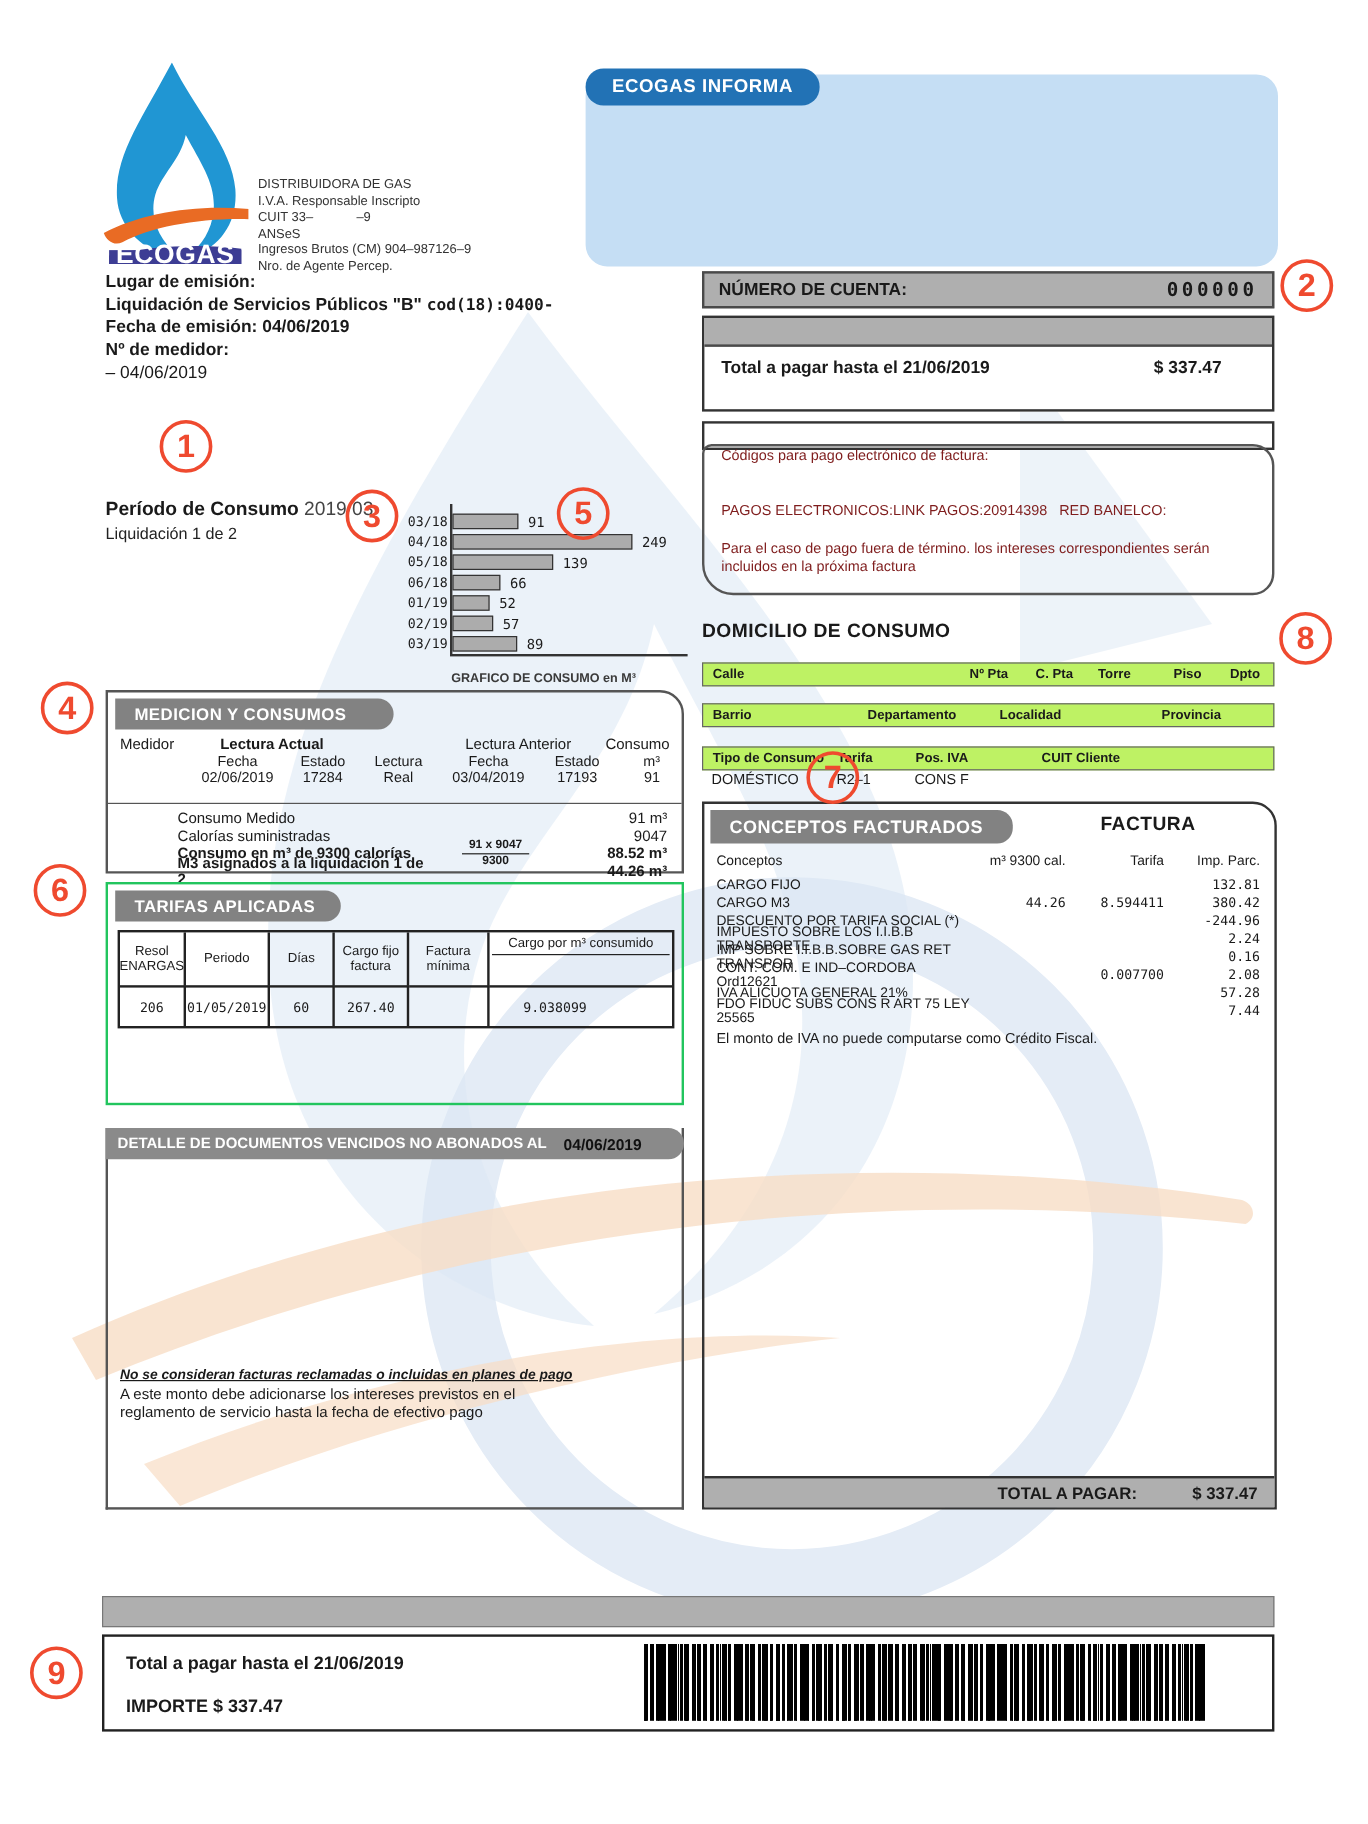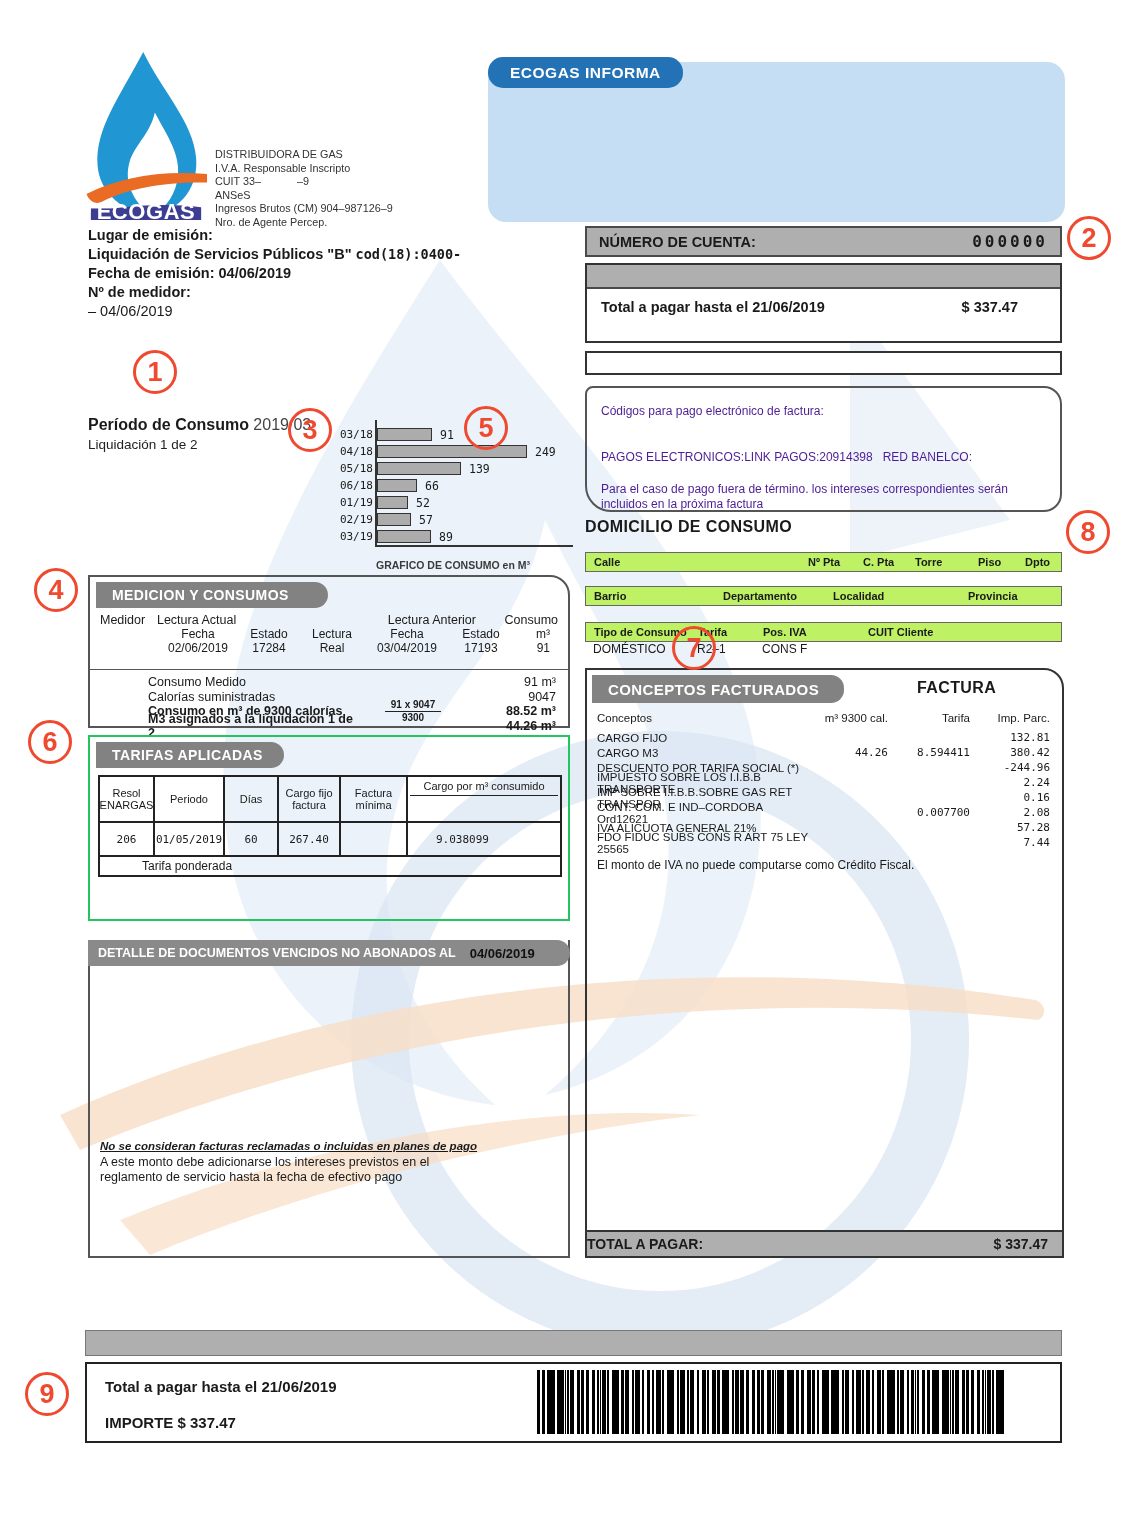--- a/index.html
+++ b/index.html
@@ -27,22 +27,22 @@
   #informa-badge { left:488px; top:57px; height:31px; background:#2272b5; color:#fff; font-weight:bold;
                    font-size:15.5px; letter-spacing:.5px; border-radius:15px; display:flex; align-items:center; padding:0 22px; }
   #account-bar { left:585px; top:226px; width:477px; height:31px; display:flex; align-items:center; justify-content:space-between; padding:0 12px; }
   #account-bar .lab { font-weight:bold; font-size:14.5px; }
   #account-bar .val { font-weight:bold; font-size:16px; letter-spacing:3px; }
   #due-box { left:585px; top:263px; width:477px; height:80px; border:2px solid #333; background:#fff; }
   #due-box .head { height:24px; background:#afafaf; border-bottom:2px solid #4a4a4a; }
   #due-box .row { display:flex; justify-content:space-between; padding:10px 14px 0 14px; font-weight:bold; font-size:14.5px; }
   #due-box .row .amt { padding-right:28px; }
   #empty-box { left:585px; top:351px; width:477px; height:24px; border:2px solid #333; background:#fff; }
-  #codes-box { left:585px; top:386px; width:477px; height:126px; border:2px solid #555; border-radius:8px 18px 18px 26px;
-               padding:16px 14px; font-size:12px; color:#4c1d95; background:transparent; }
+  #codes-box { left:585px; top:370px; width:477px; height:126px; border:2px solid #555; border-radius:8px 18px 18px 26px;
+               padding:0 14px; font-size:12px; color:#7f1d1d; background:transparent; }
   #codes-box .l2 { margin-top:32px; }
   #codes-box .l3 { margin-top:18px; line-height:15px; width:440px; }
 
   #domicilio-title { left:585px; top:518px; font-size:16px; font-weight:bold; letter-spacing:.4px; }
   .dom-bar { left:585px; width:477px; height:20px; background:#bef264; border:1px solid #666;
              display:flex; align-items:center; font-size:11px; font-weight:bold; }
   .dom-bar span { display:block; }
   #dom-bar1 { top:552px; } #dom-bar2 { top:586px; } #dom-bar3 { top:622px; }
   #dom-values { left:585px; top:642px; width:477px; display:flex; font-size:12px; }
 
@@ -59,21 +59,21 @@
   .c-val { font-size:11.5px; margin-left:8px; font-family:"DejaVu Sans Mono", monospace; }
   #chart-base { border-top:2px solid #333; width:198px; margin-left:37px; }
   #chart-title { font-size:10.5px; font-weight:bold; color:#3a3a3a; text-align:center; width:230px; margin-top:12px; }
 
   #medicion-box { left:88px; top:575px; width:482px; height:153px; border:2px solid #555; border-radius:0 20px 0 0; background:transparent; }
   #medicion-badge { position:absolute; left:6px; top:5px; width:232px; height:26px; font-size:14px; }
   .med-row { display:flex; font-size:12px; }
   .med-row span { display:block; }
   #med-head1 { margin-top:36px; }
   #med-head1 .c1 { width:68px; padding-left:10px; font-size:12.5px; }
-  #med-head1 .g1 { width:142px; font-size:12.5px; }
+  #med-head1 .g1 { width:142px; text-align:center; font-size:12.5px;font-weight:bold; }
   #med-head1 .c4 { width:64px; }
   #med-head1 .g2 { width:148px; text-align:center; font-size:12.5px; }
   #med-head1 .c7 { flex:1; text-align:right; padding-right:10px; font-size:12.5px; }
   .med-cols .c1 { width:68px; }
   .med-cols .c2 { width:80px; text-align:center; }
   .med-cols .c3 { width:62px; text-align:center; }
   .med-cols .c4 { width:64px; text-align:center; }
   .med-cols .c5 { width:86px; text-align:center; }
   .med-cols .c6 { width:62px; text-align:center; }
   .med-cols .c7 { flex:1; text-align:right; padding-right:18px; }
@@ -119,21 +119,21 @@
   .fc-name { flex:1; text-align:left; }
   .fc-m3 { width:78px; text-align:right; }
   .fc-tarifa { width:82px; text-align:right; }
   .fc-imp { width:80px; text-align:right; }
   #conceptos-rows { position:absolute; left:0; top:60px; width:100%; padding:0 12px 0 10px; }
   .fact-row { display:flex; font-size:11.5px; height:15px; align-items:center; }
   .fact-row .fc-name { font-size:11.5px; }
   .fact-row .fc-m3, .fact-row .fc-tarifa, .fact-row .fc-imp { font-family:"DejaVu Sans Mono", monospace; font-size:11px; }
   #iva-note { position:absolute; left:10px; top:188px; font-size:12px; }
   #total-bar { position:absolute; left:0; bottom:0; width:100%; height:26px; background:#afafaf; border-top:2px solid #333;
-               display:flex; align-items:center; justify-content:space-between; font-weight:bold; font-size:14px; }
+               display:flex; align-items:center; justify-content:flex-end; font-weight:bold; font-size:14px; }
   #total-bar .lab { margin-right:46px; } #total-bar .amt { margin-right:14px; }
 
   
   #strip-bar { left:85px; top:1330px; width:977px; height:26px; background:#afafaf; border:1px solid #777; }
   #strip-box { left:85px; top:1362px; width:977px; height:81px; border:2px solid #222; background:#fff; }
   #strip-box .due { position:absolute; left:18px; top:14px; font-weight:bold; font-size:15px; }
   #strip-box .imp { position:absolute; left:18px; top:50px; font-weight:bold; font-size:15px; }
   #barcode { position:absolute; left:450px; top:6px; width:468px; height:64px; background-color:#fff;
              background-image:
                repeating-linear-gradient(90deg,#000 0 2px,transparent 2px 5px),
@@ -356,21 +356,20 @@
         </span>
       </div>
       <div class="tt-row" id="tt-data">
         <span class="tt-cell tt-c1">206</span>
         <span class="tt-cell tt-c2">01/05/2019</span>
         <span class="tt-cell tt-c3">60</span>
         <span class="tt-cell tt-c4">267.40</span>
         <span class="tt-cell tt-c5"></span>
         <span class="tt-cell tt-c6">9.038099</span>
       </div>
-      <div id="tt-footer">Tarifa ponderada</div>
     </div>
   </div>
 
   <div class="layer" id="detalle-box">
     <div id="detalle-bar">
       <span>DETALLE DE DOCUMENTOS VENCIDOS NO ABONADOS AL</span>
       <span class="date">04/06/2019</span>
     </div>
     <div id="detalle-notes">
       <div class="u">No se consideran facturas reclamadas o incluidas en planes de pago</div>

